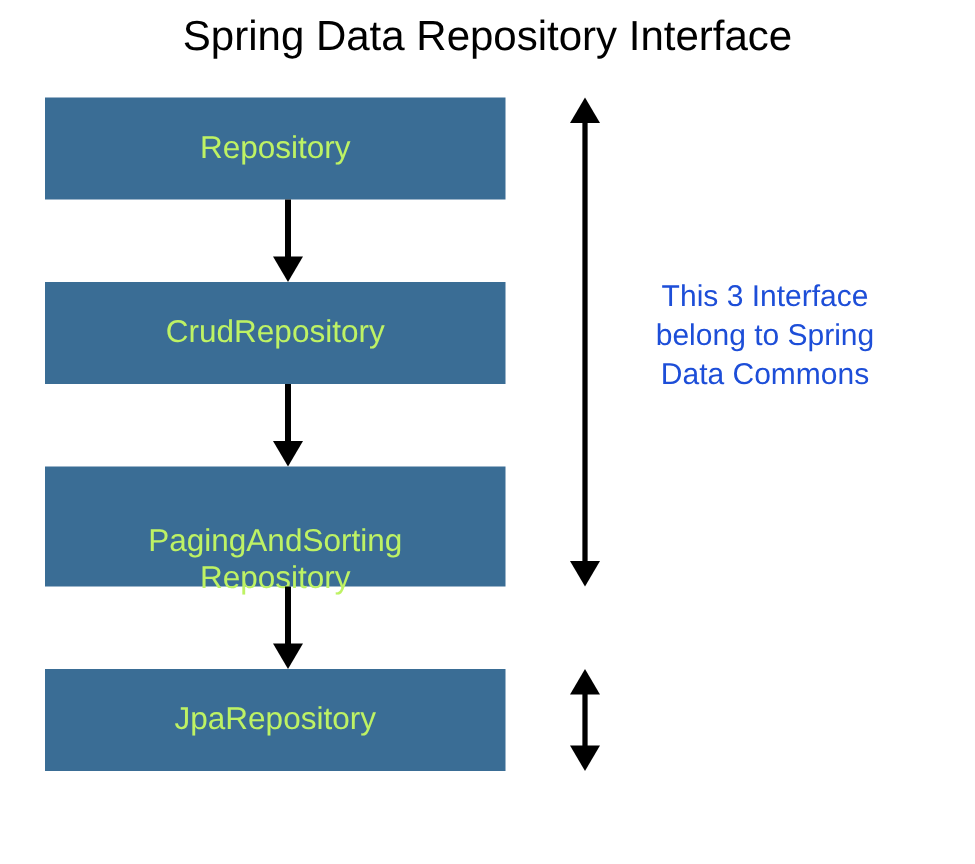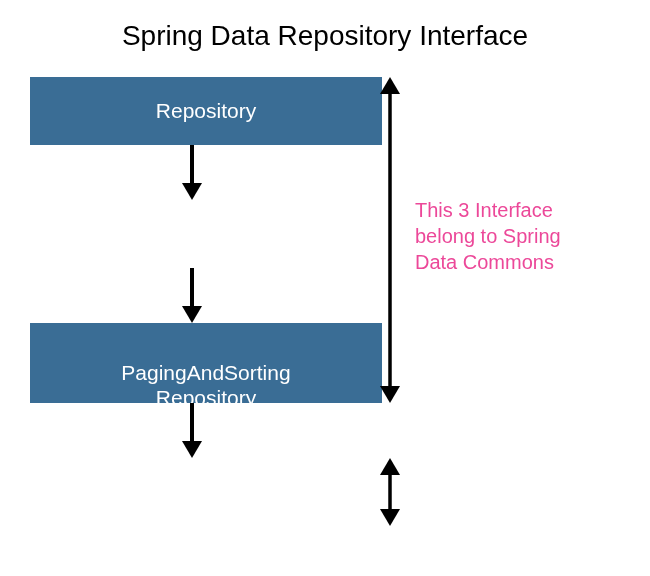--- a/index.html
+++ b/index.html
@@ -12,35 +12,35 @@
       height: 576px;
       background: #ffffff;
       font-family: -apple-system, BlinkMacSystemFont, "Segoe UI", Helvetica, Arial, sans-serif;
       position: relative;
     }
     .title {
       font-size: 28px;
       font-weight: 400;
       color: #000000;
       text-align: center;
-      padding: 20px 0 25px 0;
+      padding: 8px 0 25px 0;
       width: 650px;
     }
     .diagram {
       position: relative;
       width: 650px;
       height: 500px;
     }
     .box {
       position: absolute;
       left: 30px;
-      width: 352px;
+      width: 307px;
       height: 68px;
       background: #3a6d95;
-      color: #ffffff;
+      color: #bef264;
       display: flex;
       align-items: center;
       justify-content: center;
       font-size: 21px;
       font-weight: 400;
       text-align: center;
       line-height: 1.2;
     }
     .box-1 { top: 0px; }
     .box-2 { top: 123px; }
@@ -60,25 +60,25 @@
     .bracket {
       position: absolute;
       left: 375px;
       width: 30px;
     }
     .bracket-1 { top: 0px; height: 326px; }
     .bracket-2 { top: 381px; height: 68px; }
     .annotation {
       position: absolute;
       left: 415px;
-      color: #ec4899;
+      color: #1d4ed8;
       font-size: 20px;
       font-weight: 400;
       line-height: 1.3;
-      text-align: left;
+      text-align: center;
       width: 190px;
     }
     .annotation-1 { top: 120px; }
     .annotation-2 { top: 402px; }
   </style>
 </head>
 <body>
 
 <div class="title">Spring Data Repository Interface</div>
 
@@ -88,39 +88,45 @@
     <span>Repository</span>
   </div>
 
   <div class="arrow-down arrow-1">
     <svg width="6" height="55" viewBox="0 0 6 55" overflow="visible">
       <line x1="3" y1="0" x2="3" y2="40" stroke="#000" stroke-width="4"></line>
       <polygon points="3,55 -7,38 13,38" fill="#000"></polygon>
     </svg>
   </div>
 
+  <div class="box box-2">
+    <span>CrudRepository</span>
+  </div>
 
   <div class="arrow-down arrow-2">
     <svg width="6" height="55" viewBox="0 0 6 55" overflow="visible">
       <line x1="3" y1="0" x2="3" y2="40" stroke="#000" stroke-width="4"></line>
       <polygon points="3,55 -7,38 13,38" fill="#000"></polygon>
     </svg>
   </div>
 
   <div class="box box-3">
     <span style="white-space: pre-line; margin-top: 44px;">PagingAndSorting<br>Repository</span>
   </div>
 
   <div class="arrow-down arrow-3">
     <svg width="6" height="55" viewBox="0 0 6 55" overflow="visible">
       <line x1="3" y1="0" x2="3" y2="40" stroke="#000" stroke-width="4"></line>
       <polygon points="3,55 -7,38 13,38" fill="#000"></polygon>
     </svg>
   </div>
 
+  <div class="box box-4">
+    <span>JpaRepository</span>
+  </div>
 
   <div class="bracket bracket-1">
     <svg width="30" height="326" viewBox="0 0 30 326" overflow="visible">
       <line x1="15" y1="15" x2="15" y2="311" stroke="#000" stroke-width="3.5"></line>
       <polygon points="15,0 5,17 25,17" fill="#000"></polygon>
       <polygon points="15,326 5,309 25,309" fill="#000"></polygon>
     </svg>
   </div>
 
   <div class="bracket bracket-2">

